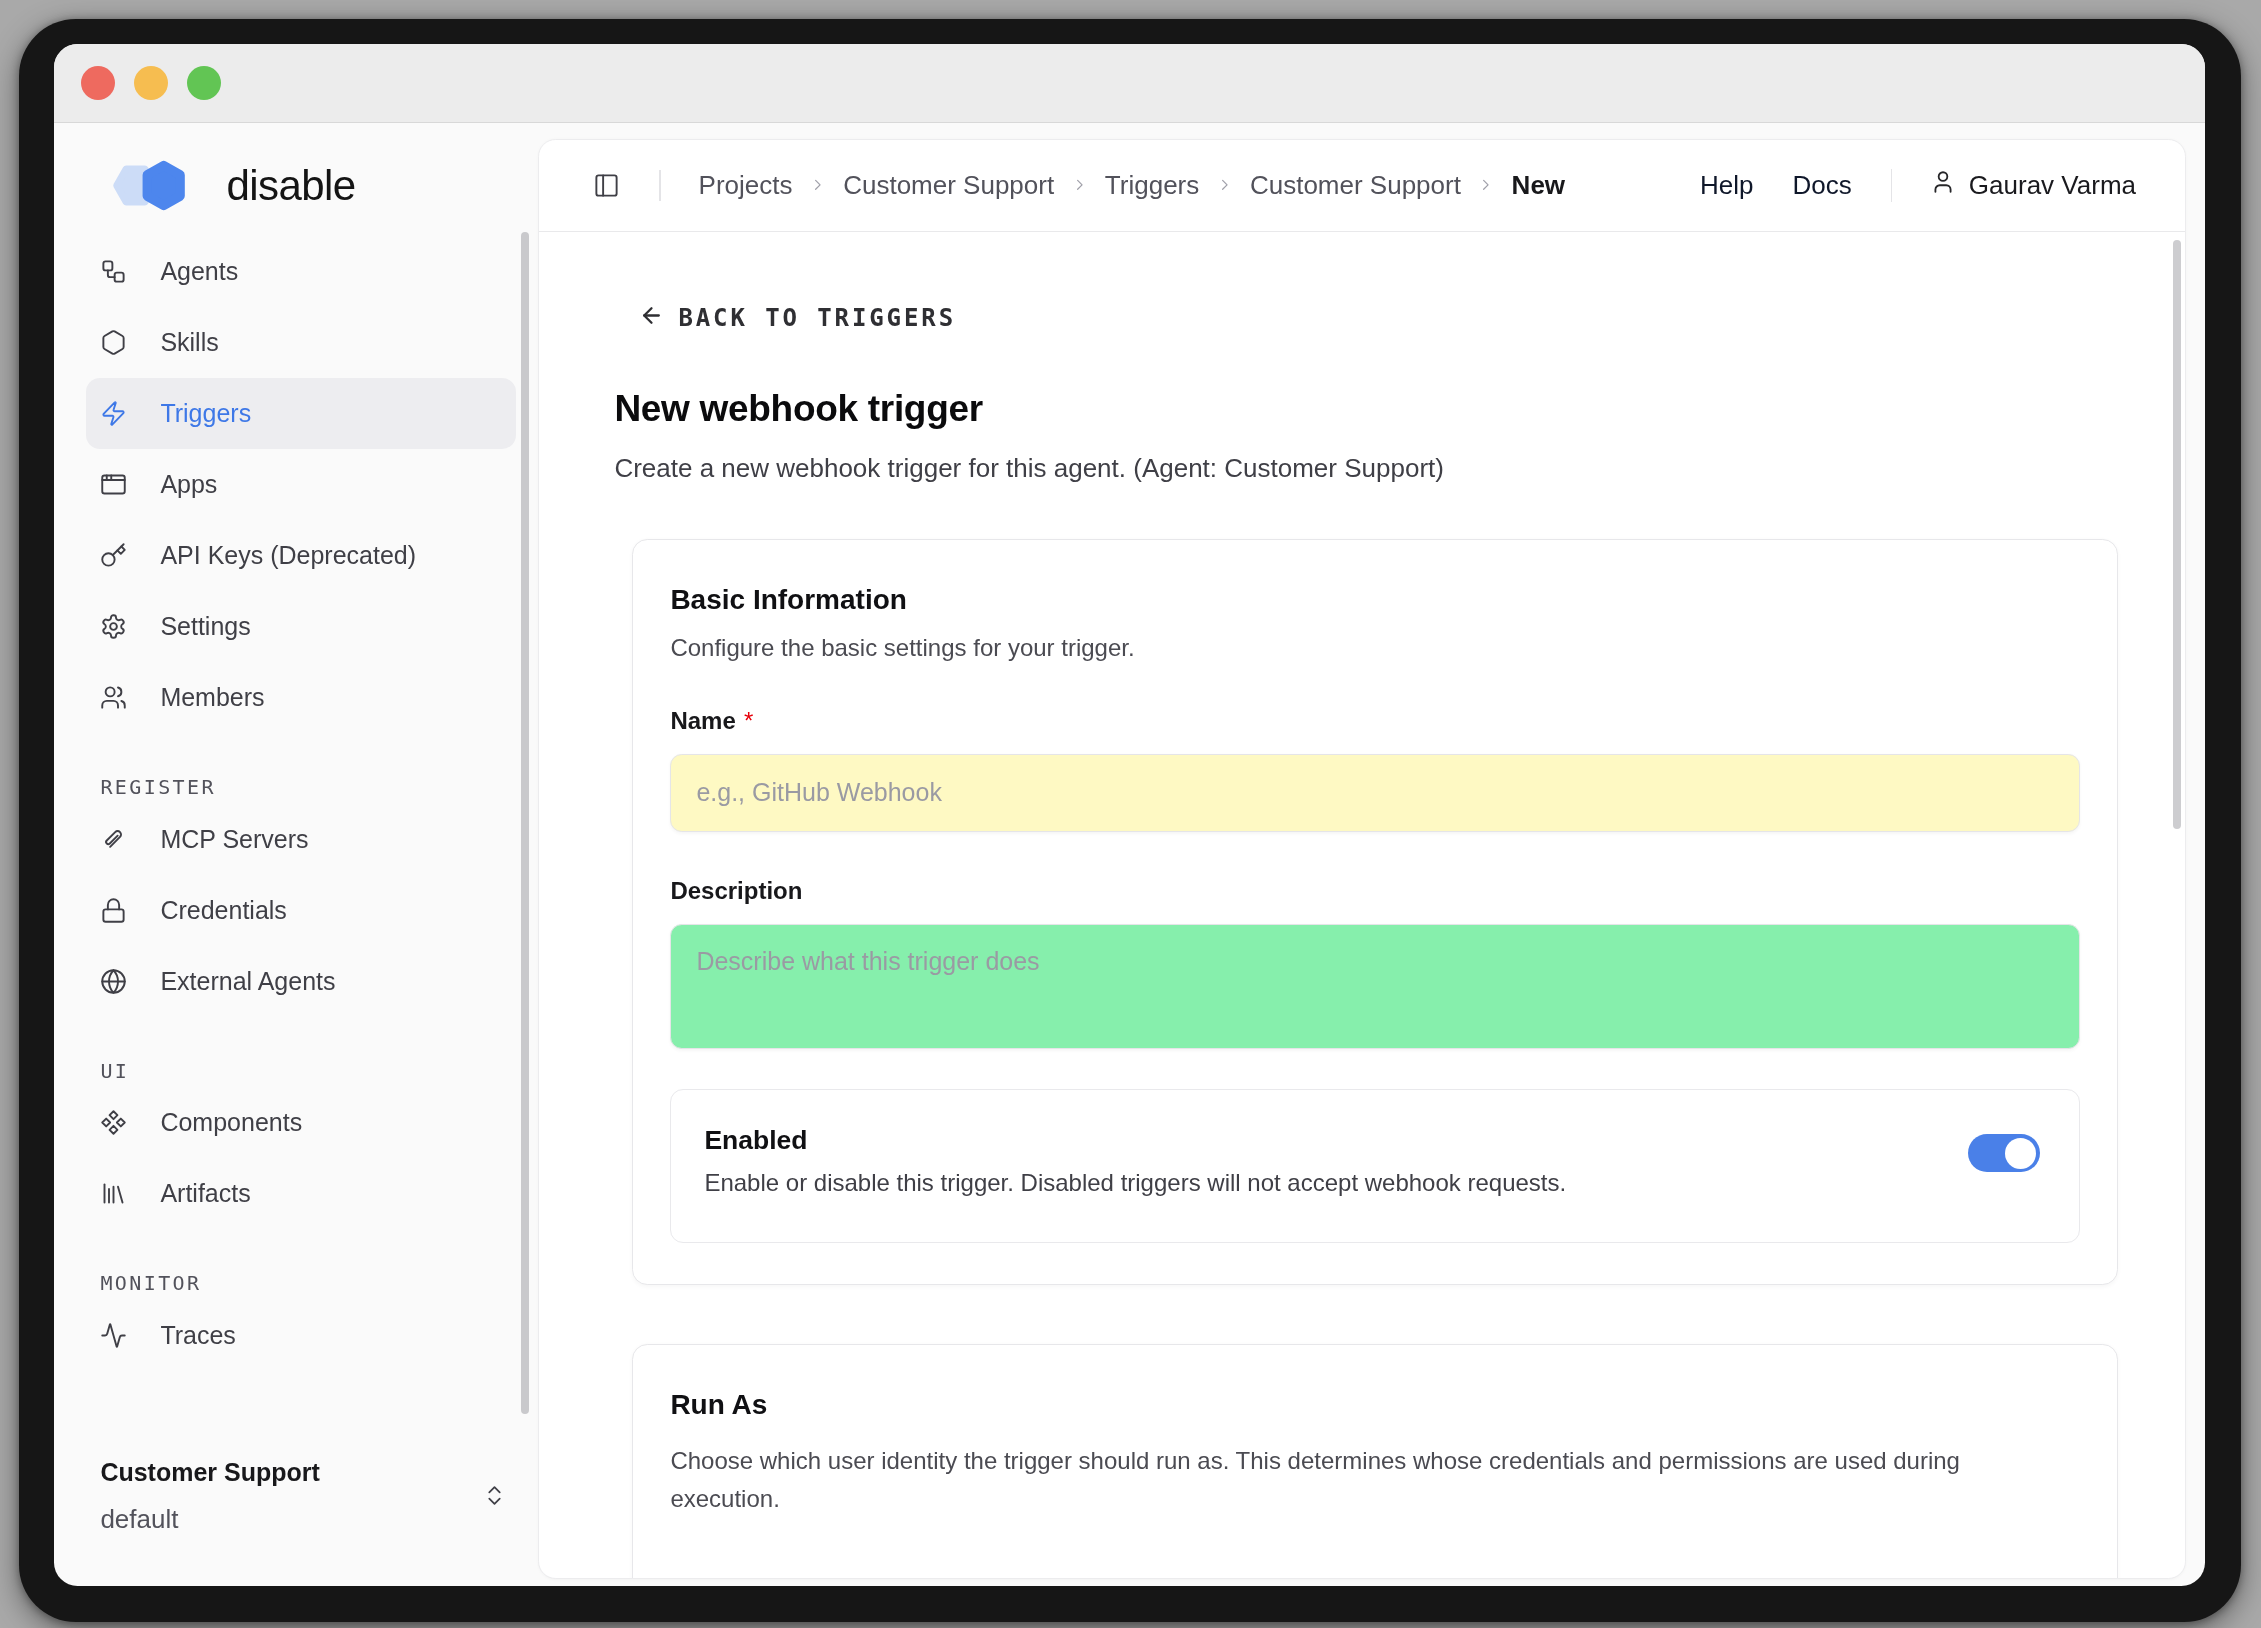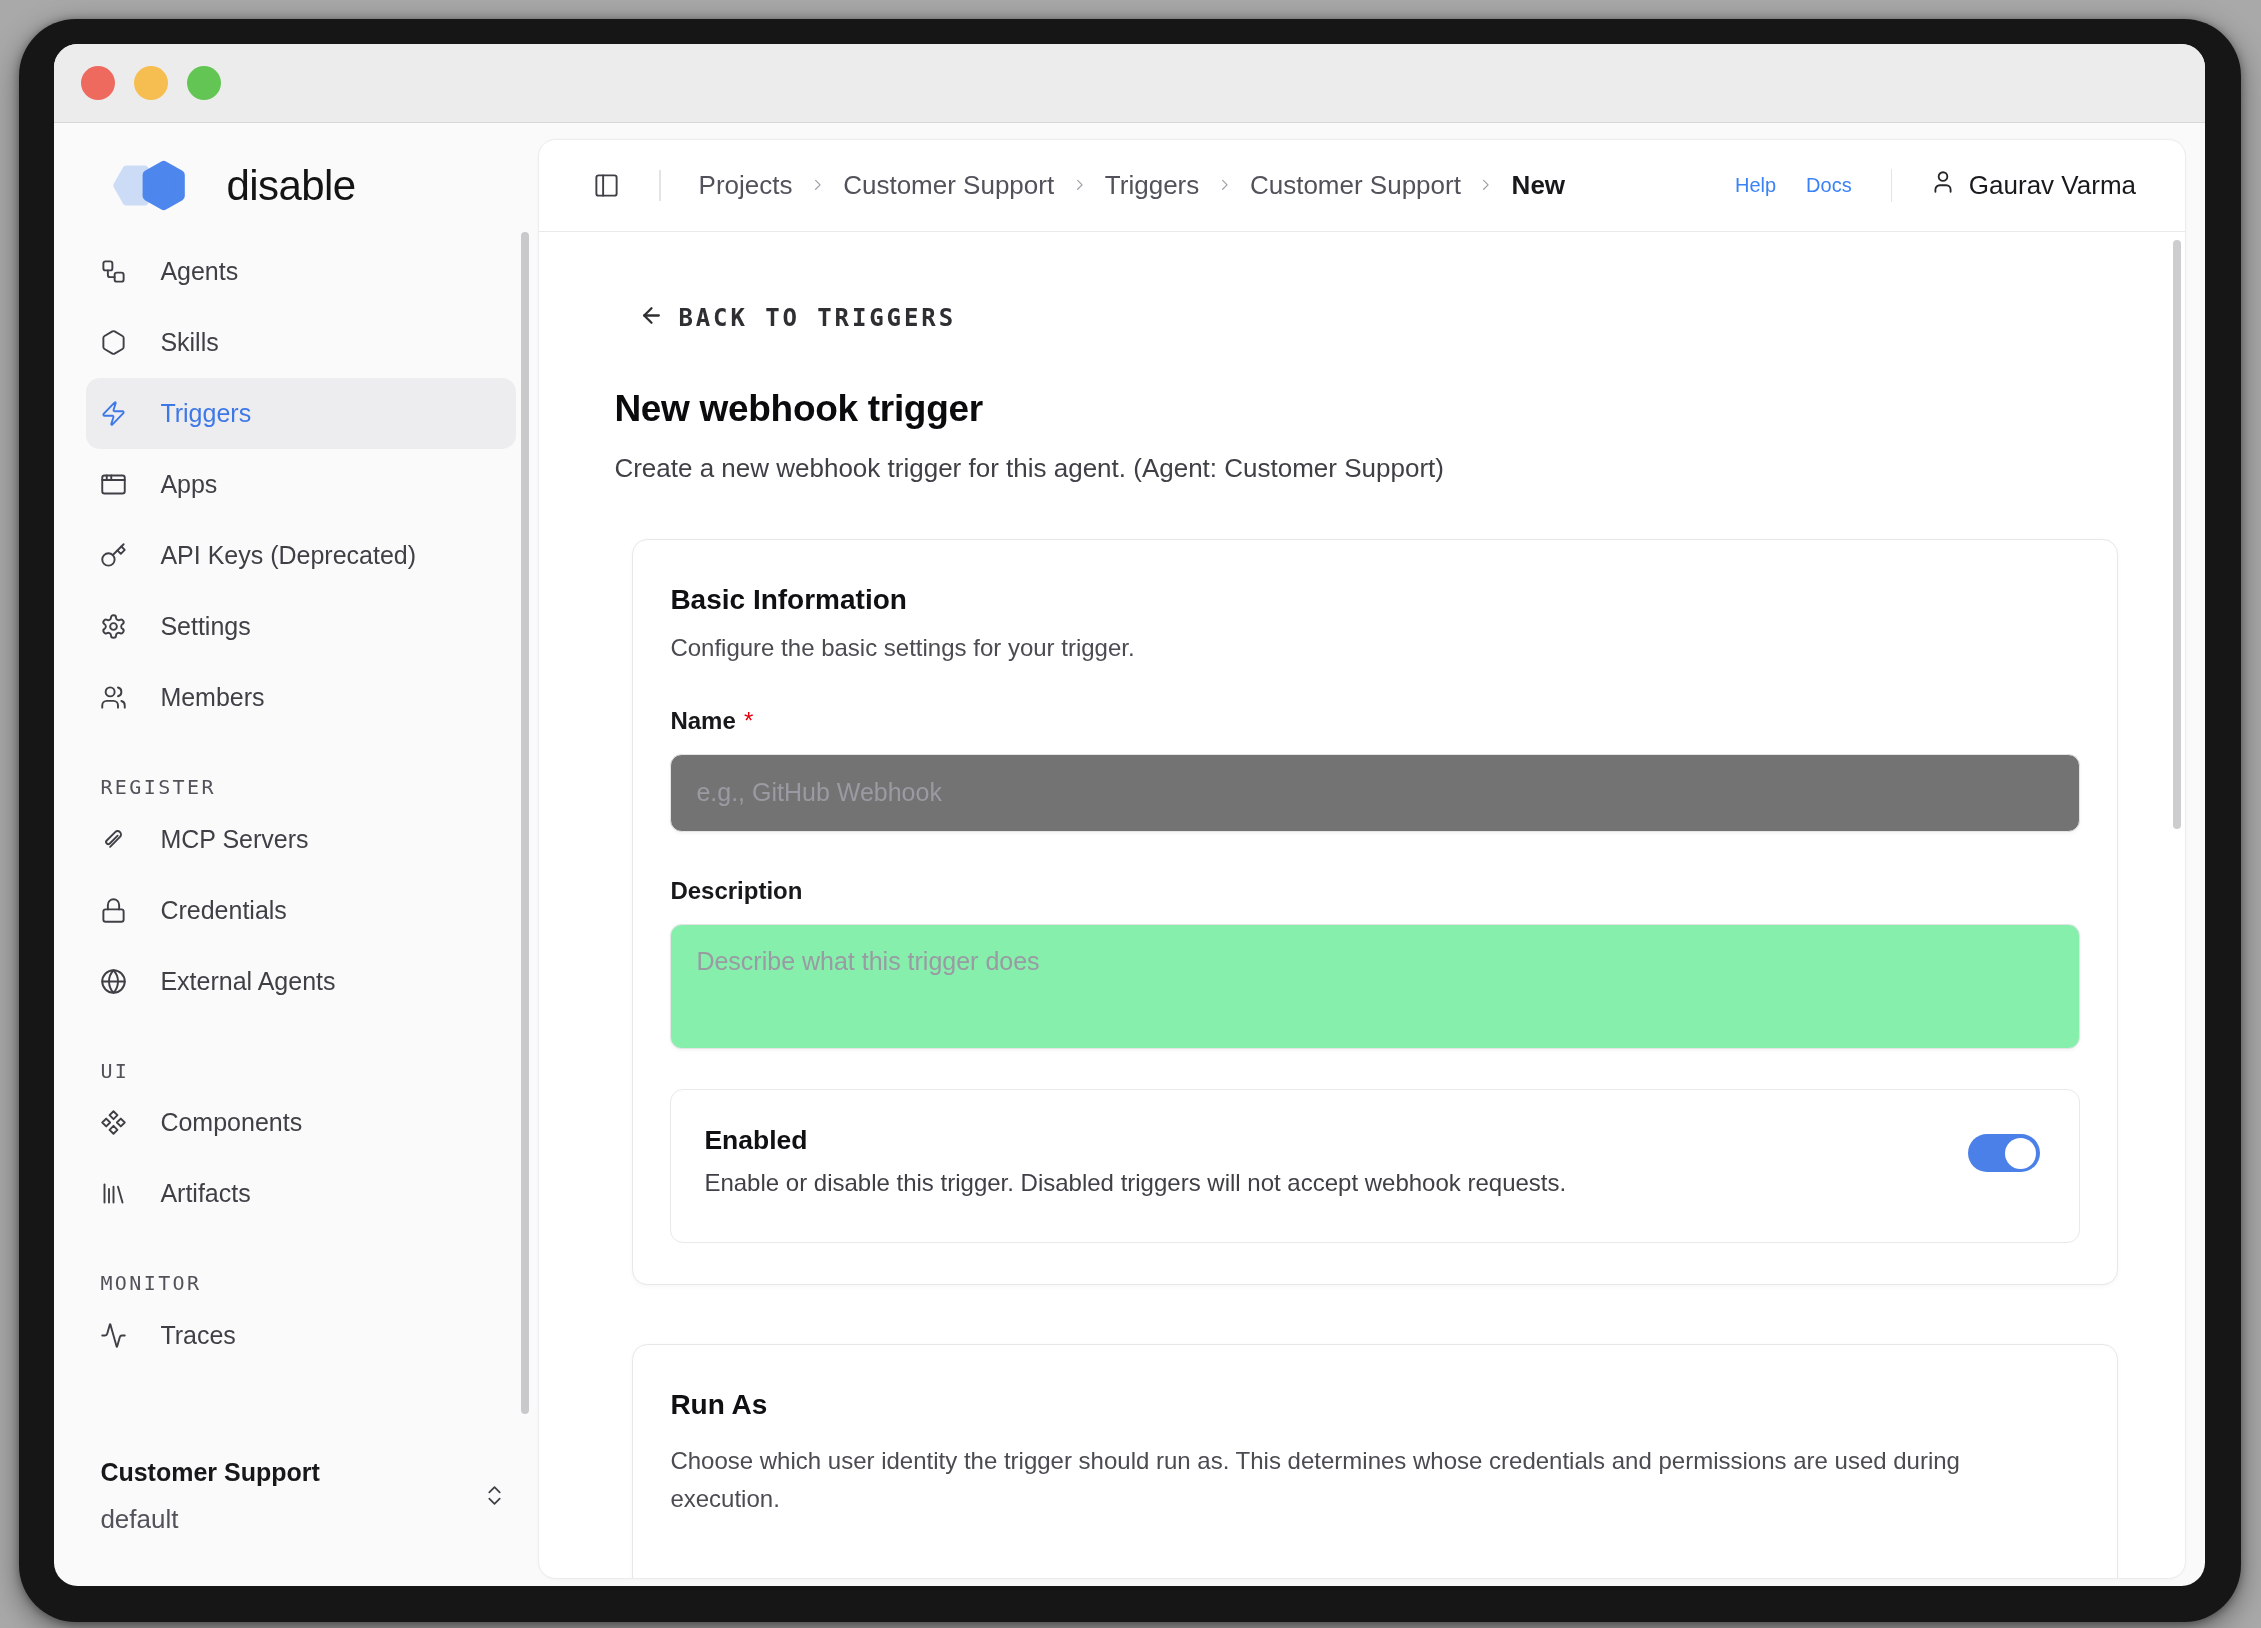--- a/index.html
+++ b/index.html
@@ -56,21 +56,21 @@
               display:flex; align-items:center; padding:0 49px 0 54px; }
   .icon-btn { background:none; border:none; width:27px; height:27px; display:flex;
               color:#3f3f46; cursor:pointer; padding:0; }
   .icon-btn svg { width:27px; height:27px; }
   .vdiv { width:1.2px; height:31px; background:#e4e4e7; margin:0 38px 0 39px; }
   .crumbs { display:flex; align-items:center; gap:16.5px; font-size:26px; color:#52525b; }
   .crumbs a { color:#52525b; text-decoration:none; cursor:pointer; }
   .crumbs a.current { color:#18181b; font-weight:bold; }
   .crumb-sep { width:17.7px; height:17.7px; color:#a1a1aa; flex:0 0 auto; }
   .spacer { flex:1; }
-  .nav-link { font-size:20px; color:#3b82f6; text-decoration:none; margin-left:30px; cursor:pointer; }
+  .nav-link { font-size:26px; color:#0f172a; text-decoration:none; margin-left:39px; cursor:pointer; }
   .vdiv2 { width:1.2px; height:33px; background:#e4e4e7; margin-left:39px; }
   .user { display:flex; align-items:center; gap:13px; margin-left:38px;
           font-size:26px; color:#1a1a1e; cursor:pointer; }
   .user svg { width:26px; height:26px; color:#27272a; }
 
   .content { flex:1; padding:71px 68px 0 75px; overflow:hidden; }
   .back { display:inline-flex; align-items:center; gap:14px; margin-left:25px;
           font-family:"DejaVu Sans Mono", monospace; font-size:24px; font-weight:bold;
           letter-spacing:2.9px; color:#2f2f33; text-decoration:none; cursor:pointer; }
   .back svg { width:25px; height:25px; }
@@ -81,21 +81,21 @@
   .card { margin-top:55px; margin-left:18px; width:1486px; background:#fff;
           border:1.2px solid #e7e7ea; border-radius:15.3px; padding:44px 37px 41px;
           box-shadow:0 1.2px 4.7px rgba(0,0,0,.035); }
   .card h2 { font-size:28px; font-weight:bold; color:#101013; }
   .card-desc { margin-top:17.7px; font-size:24px; color:#4b4b52; }
   .field-label { margin-top:45px; font-size:24px; font-weight:bold; color:#18181b;
                  display:flex; align-items:baseline; }
   .req { color:#e7000b; margin-left:8.2px; font-weight:normal; font-size:24px; }
   .text-input { margin-top:19px; width:100%; height:78px; border:1.2px solid #e5e5e8;
                 border-radius:11.8px; padding:0 25px; font-size:25px; color:#18181b;
-                background:#737373; font-family:inherit; outline:none;
+                background:#fef9c3; font-family:inherit; outline:none;
                 box-shadow:0 1.2px 3.5px rgba(0,0,0,.04); }
   .textarea { margin-top:19px; width:100%; height:125px; border:1.2px solid #e5e5e8;
               border-radius:11.8px; padding:22.4px 25px; font-size:25px; color:#18181b;
               background:#86efac; font-family:inherit; resize:none; outline:none;
               box-shadow:0 1.2px 3.5px rgba(0,0,0,.04); }
   ::placeholder { color:#9a9aa3; opacity:1; }
   .enabled-box { margin-top:38px; border:1.2px solid #e9e9ec; border-radius:13px;
                  min-height:154px; padding:35px 39px 33px 33px; display:flex;
                  align-items:flex-start; justify-content:space-between; }
   .en-title { font-size:26.5px; font-weight:bold; color:#101013; }

